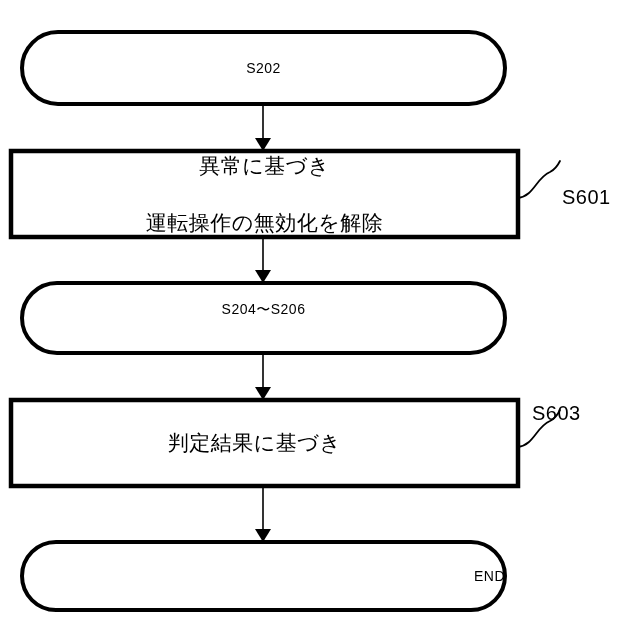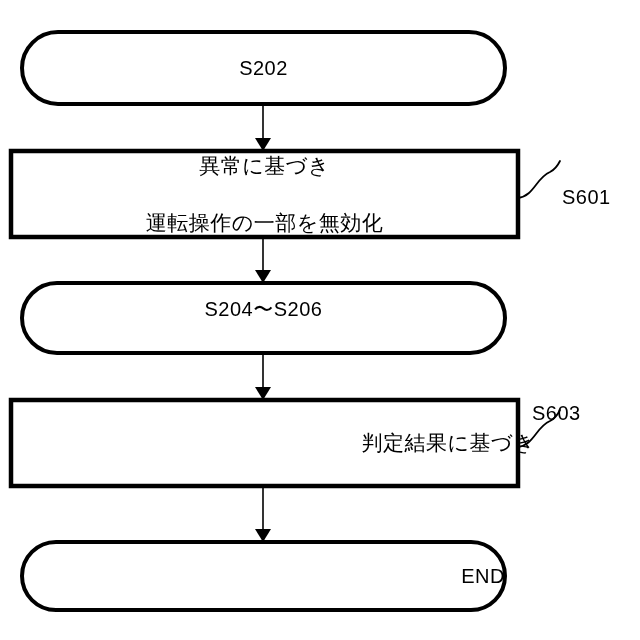--- a/index.html
+++ b/index.html
@@ -55,21 +55,21 @@
     flex-direction: column;
     align-items: center;
     justify-content: center;
     text-align: center;
     color: #000000;
     line-height: 1.32;
     white-space: pre;
     pointer-events: none;
   }
   .label-latin {
-    font-size: 20px;
+    font-size: 14px;
     letter-spacing: 0.5px;
   }
   .label-jp {
     font-size: 21px;
     letter-spacing: 0.5px;
     gap: 29px;
   }
   .ref-label {
     position: absolute;
     font-size: 20px;
@@ -109,28 +109,28 @@
 
     <rect class="node-shape terminal-shape" x="22" y="542" width="483" height="68" rx="34" ry="34"></rect>
   </svg>
 
   <div class="node-label label-latin" style="left:22px; top:32px; width:483px; height:72px;">
     <span>S202</span>
   </div>
 
   <div class="node-label label-jp" style="left:11px; top:151px; width:507px; height:86px;">
     <span>異常に基づき</span>
-    <span>運転操作の一部を無効化</span>
+    <span>運転操作の無効化を解除</span>
   </div>
 
   <div class="node-label label-latin" style="left:22px; top:274px; width:483px; height:70px;">
     <span>S204〜S206</span>
   </div>
 
-  <div class="node-label label-jp" style="left:28px; top:400px; width:507px; height:86px;align-items:flex-end;">
+  <div class="node-label label-jp" style="left:1px; top:400px; width:507px; height:86px;">
     <span>判定結果に基づき</span>
   </div>
 
   <div class="node-label label-latin" style="left:22px; top:542px; width:483px; height:68px;align-items:flex-end;">
     <span>END</span>
   </div>
 
   <div class="ref-label" style="left:562px; top:153px;margin-top:33px;">S601</div>
 
   <div class="ref-label" style="left:532px; top:402px;">S603</div>

